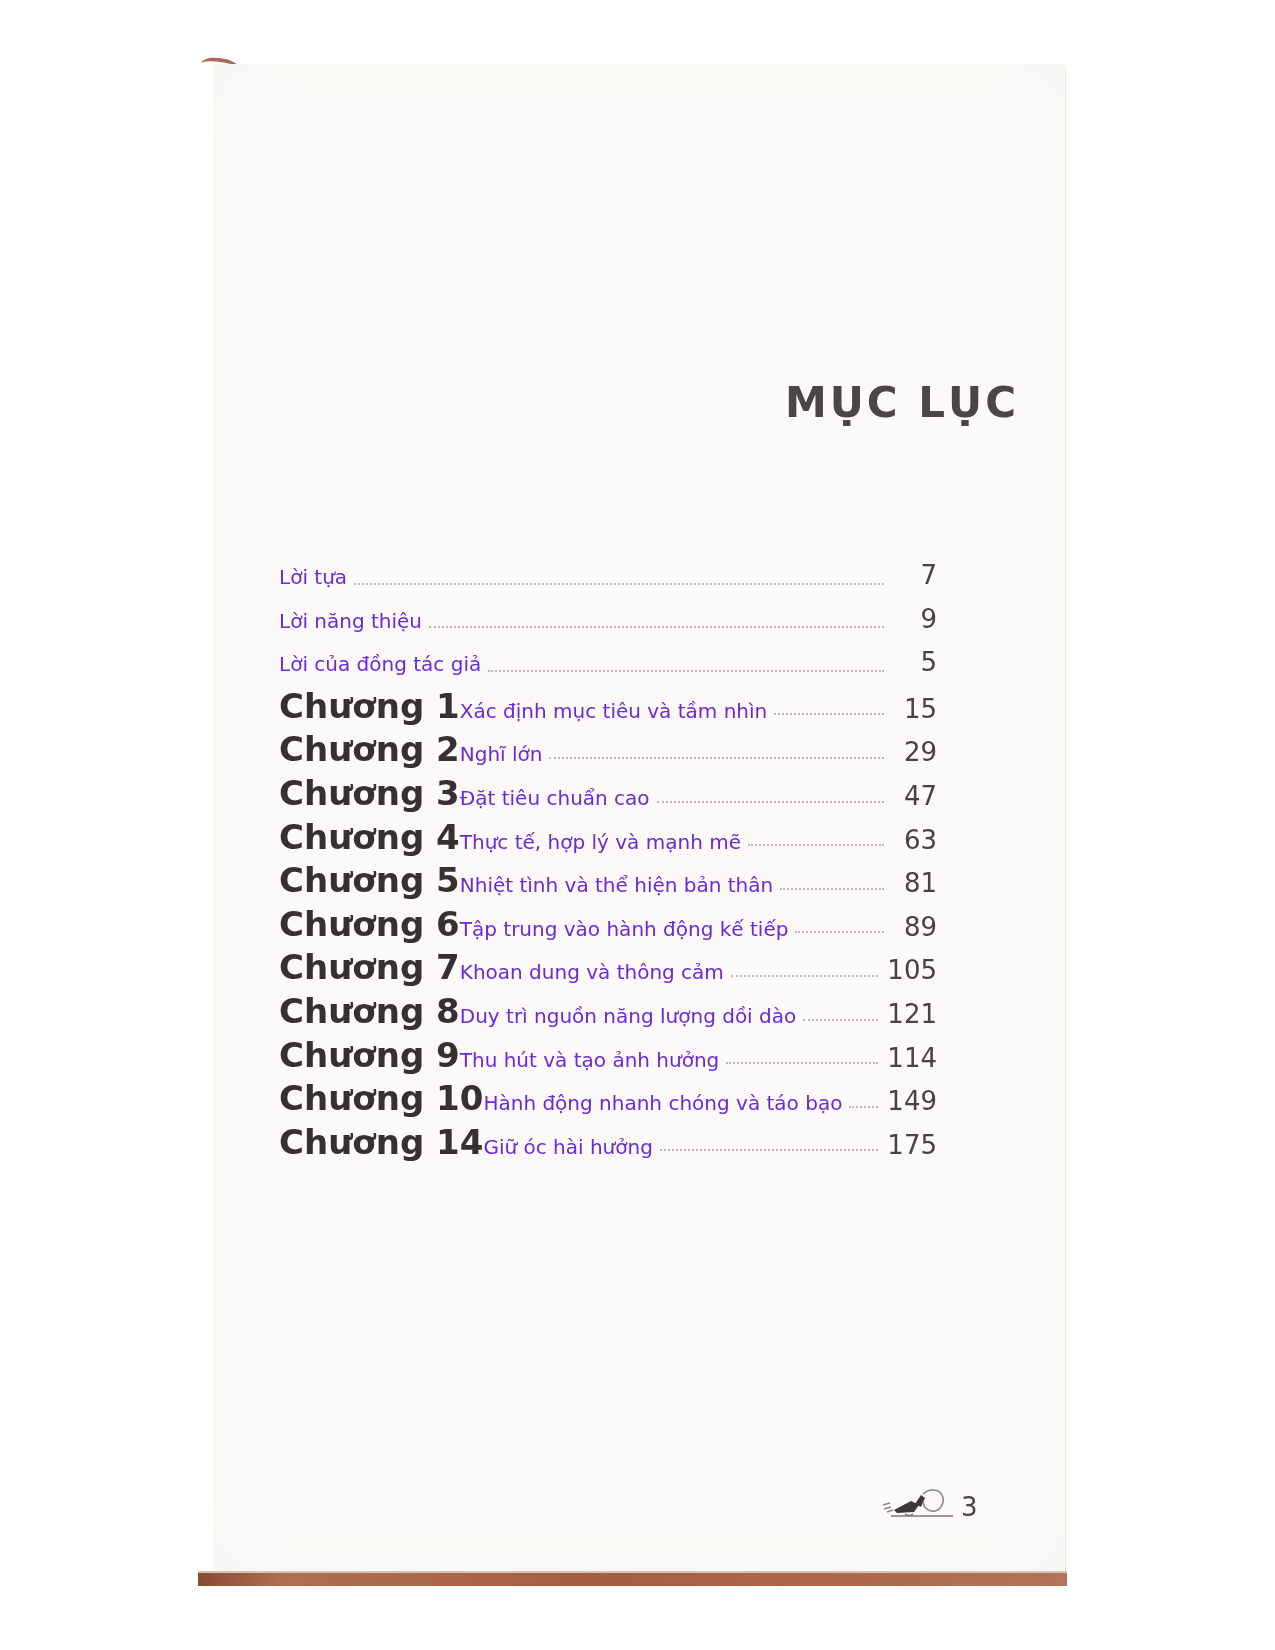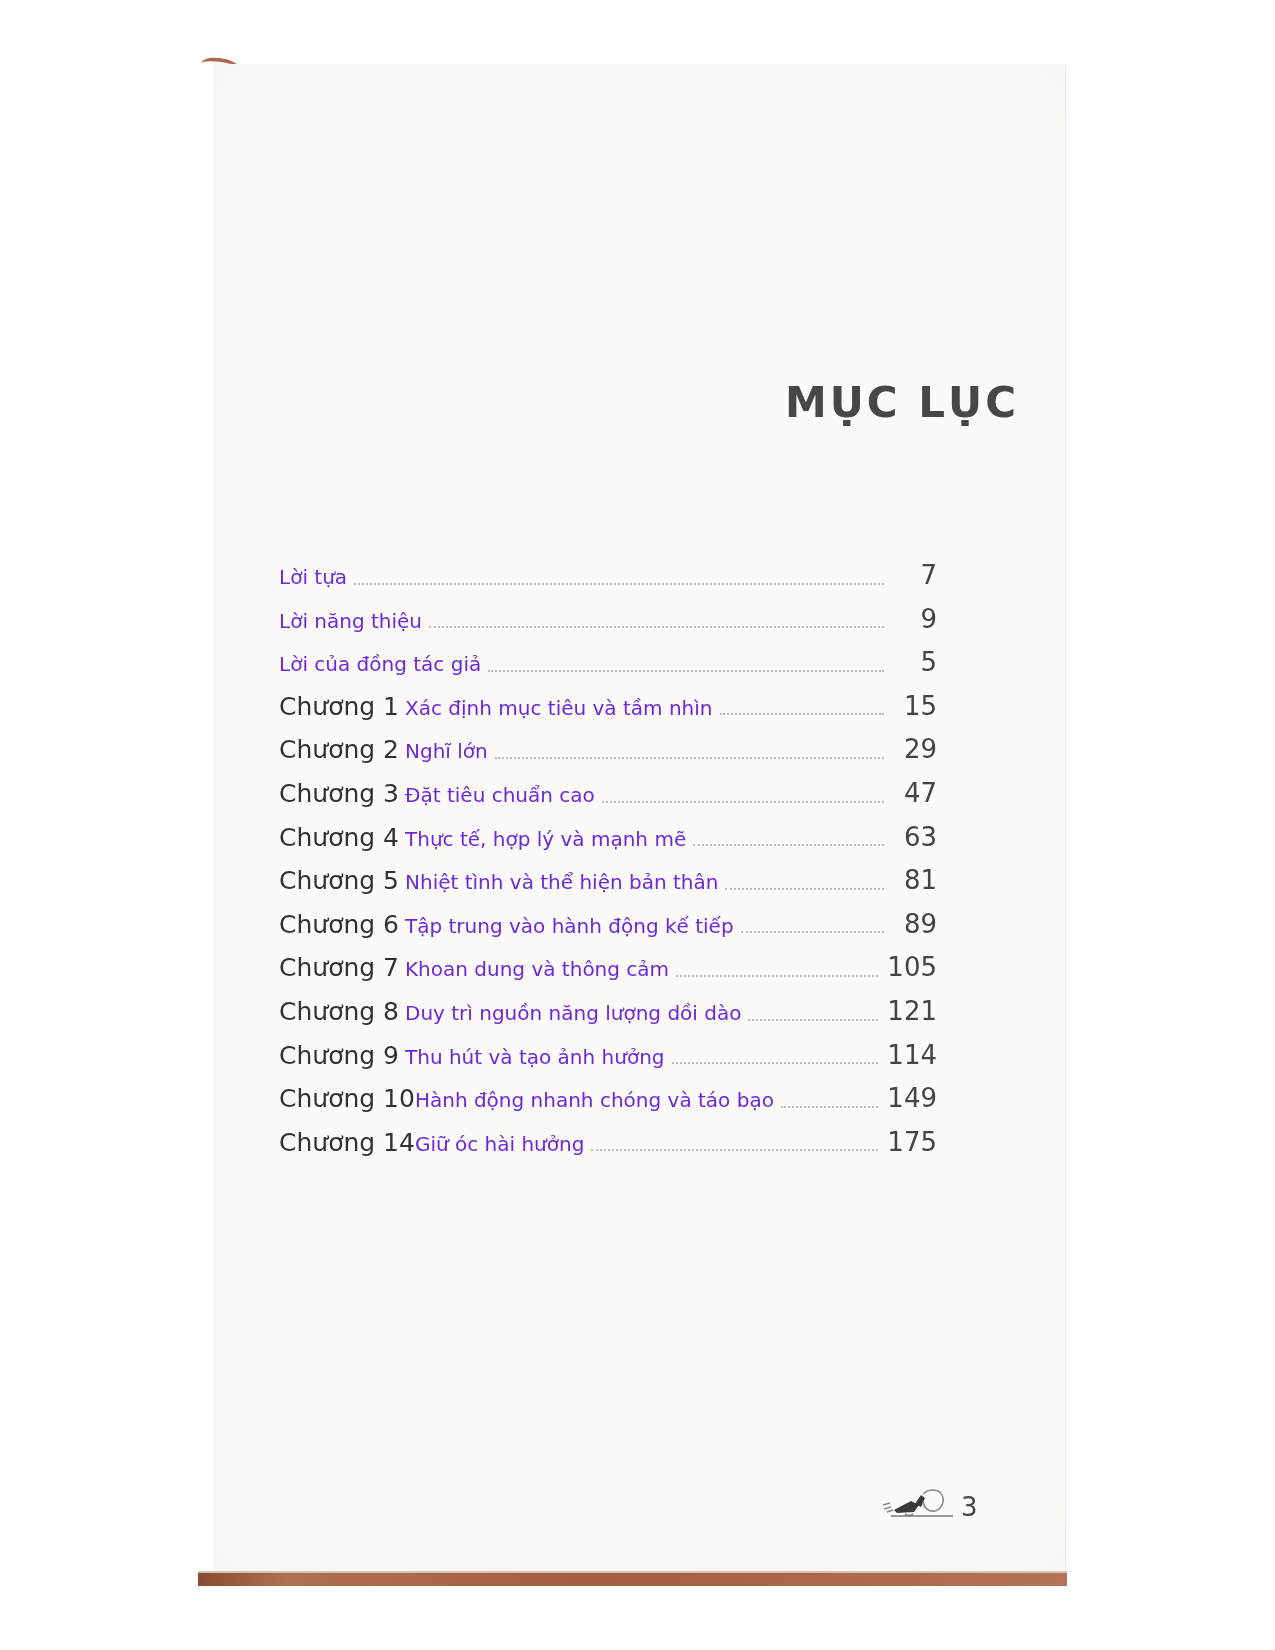--- a/index.html
+++ b/index.html
@@ -81,22 +81,22 @@
   }
   .toc-row {
     display: flex;
     align-items: baseline;
     height: 43.6px;
     line-height: 43.6px;
     white-space: nowrap;
   }
   .toc-chapter {
     flex: 0 0 126px;
-    font-weight: 400;
-    font-size: 25px;
+    font-weight: 700;
+    font-size: 34px;
     color: #353132;
   }
   .toc-title {
     font-size: 20px;
     color: #6d28d9;
   }
   .toc-dots {
     flex: 1;
     align-self: flex-end;
     height: 0;

